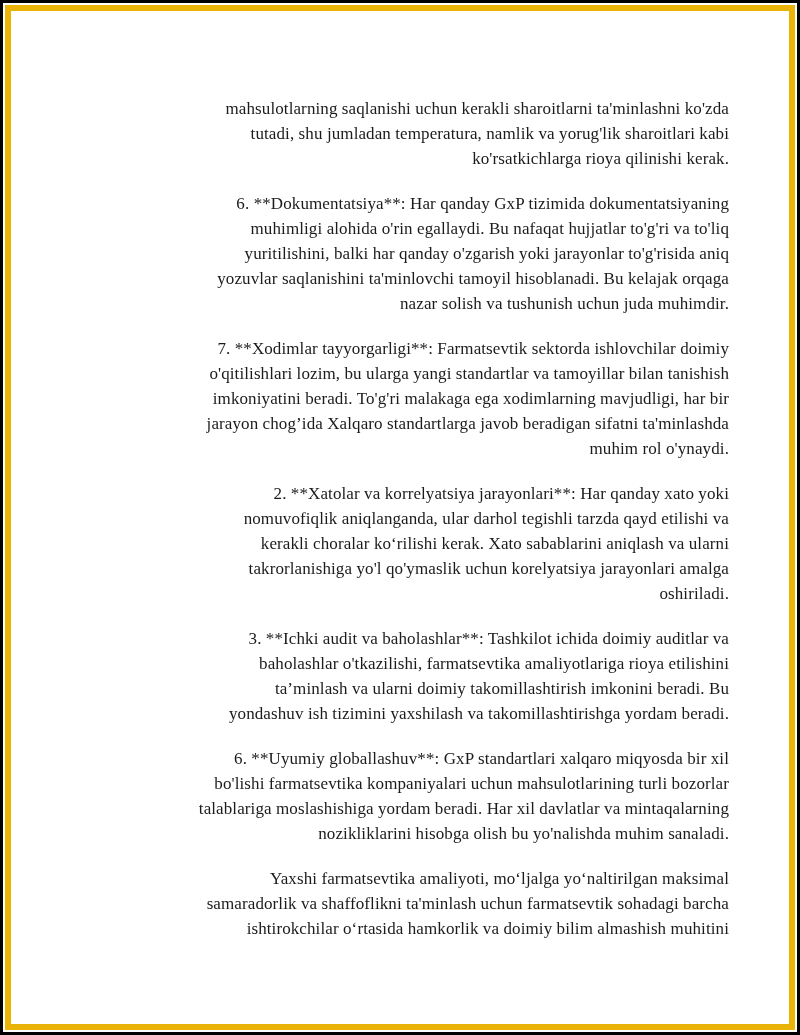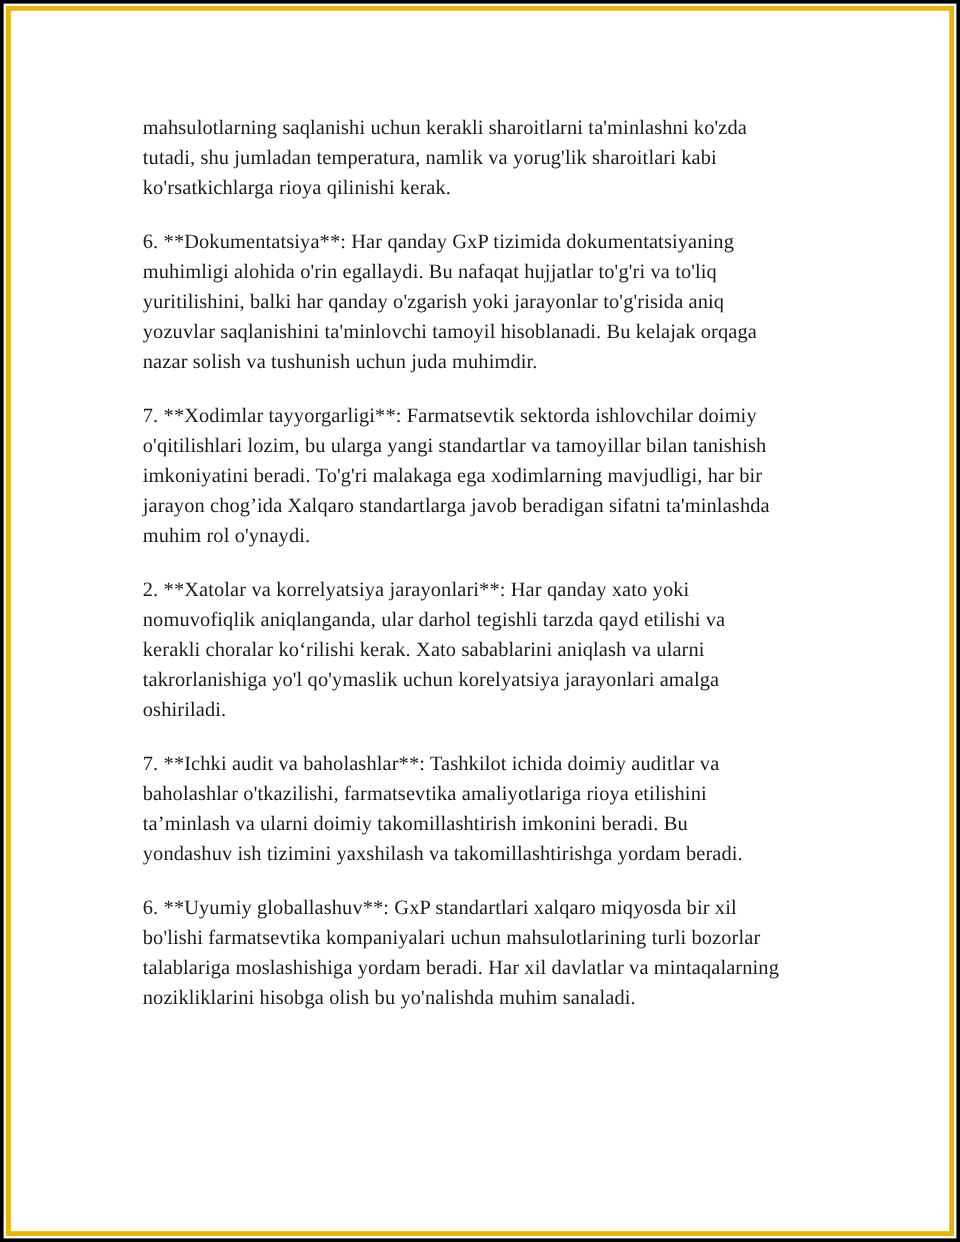--- a/index.html
+++ b/index.html
@@ -12,24 +12,25 @@
     height: 1035px;
     box-sizing: border-box;
     border: 3px solid #000000;
     padding: 2px;
     background: #ffffff;
   }
   .page-inner {
     width: 100%;
     height: 100%;
     box-sizing: border-box;
-    border: 4px solid #eab308;
+    border: 6px solid #eab308;
     background: #ffffff;
     padding: 85px 60px 0 110px;
     overflow: hidden;
+    text-align: right;
   }
   .doc-paragraph {
     margin: 0 0 20px 0;
     font-family: "Liberation Serif", "DejaVu Serif", serif;
     font-size: 17px;
     line-height: 25px;
     color: #1b1b1b;
     white-space: pre;
     letter-spacing: 0.1px;
   }
@@ -50,22 +51,25 @@
     <p class="doc-paragraph">7. **Xodimlar tayyorgarligi**: Farmatsevtik sektorda ishlovchilar doimiy
 o'qitilishlari lozim, bu ularga yangi standartlar va tamoyillar bilan tanishish
 imkoniyatini beradi. To'g'ri malakaga ega xodimlarning mavjudligi, har bir
 jarayon chog’ida Xalqaro standartlarga javob beradigan sifatni ta'minlashda
 muhim rol o'ynaydi.</p>
     <p class="doc-paragraph">2. **Xatolar va korrelyatsiya jarayonlari**: Har qanday xato yoki
 nomuvofiqlik aniqlanganda, ular darhol tegishli tarzda qayd etilishi va
 kerakli choralar ko‘rilishi kerak. Xato sabablarini aniqlash va ularni
 takrorlanishiga yo'l qo'ymaslik uchun korelyatsiya jarayonlari amalga
 oshiriladi.</p>
-    <p class="doc-paragraph">7. **Ichki audit va baholashlar**: Tashkilot ichida doimiy auditlar va
+    <p class="doc-paragraph">3. **Ichki audit va baholashlar**: Tashkilot ichida doimiy auditlar va
 baholashlar o'tkazilishi, farmatsevtika amaliyotlariga rioya etilishini
 ta’minlash va ularni doimiy takomillashtirish imkonini beradi. Bu
 yondashuv ish tizimini yaxshilash va takomillashtirishga yordam beradi.</p>
     <p class="doc-paragraph">6. **Uyumiy globallashuv**: GxP standartlari xalqaro miqyosda bir xil
 bo'lishi farmatsevtika kompaniyalari uchun mahsulotlarining turli bozorlar
 talablariga moslashishiga yordam beradi. Har xil davlatlar va mintaqalarning
 nozikliklarini hisobga olish bu yo'nalishda muhim sanaladi.</p>
+    <p class="doc-paragraph">Yaxshi farmatsevtika amaliyoti, mo‘ljalga yo‘naltirilgan maksimal
+samaradorlik va shaffoflikni ta'minlash uchun farmatsevtik sohadagi barcha
+ishtirokchilar o‘rtasida hamkorlik va doimiy bilim almashish muhitini</p>
   </div>
 </div>
 
 </body></html>

